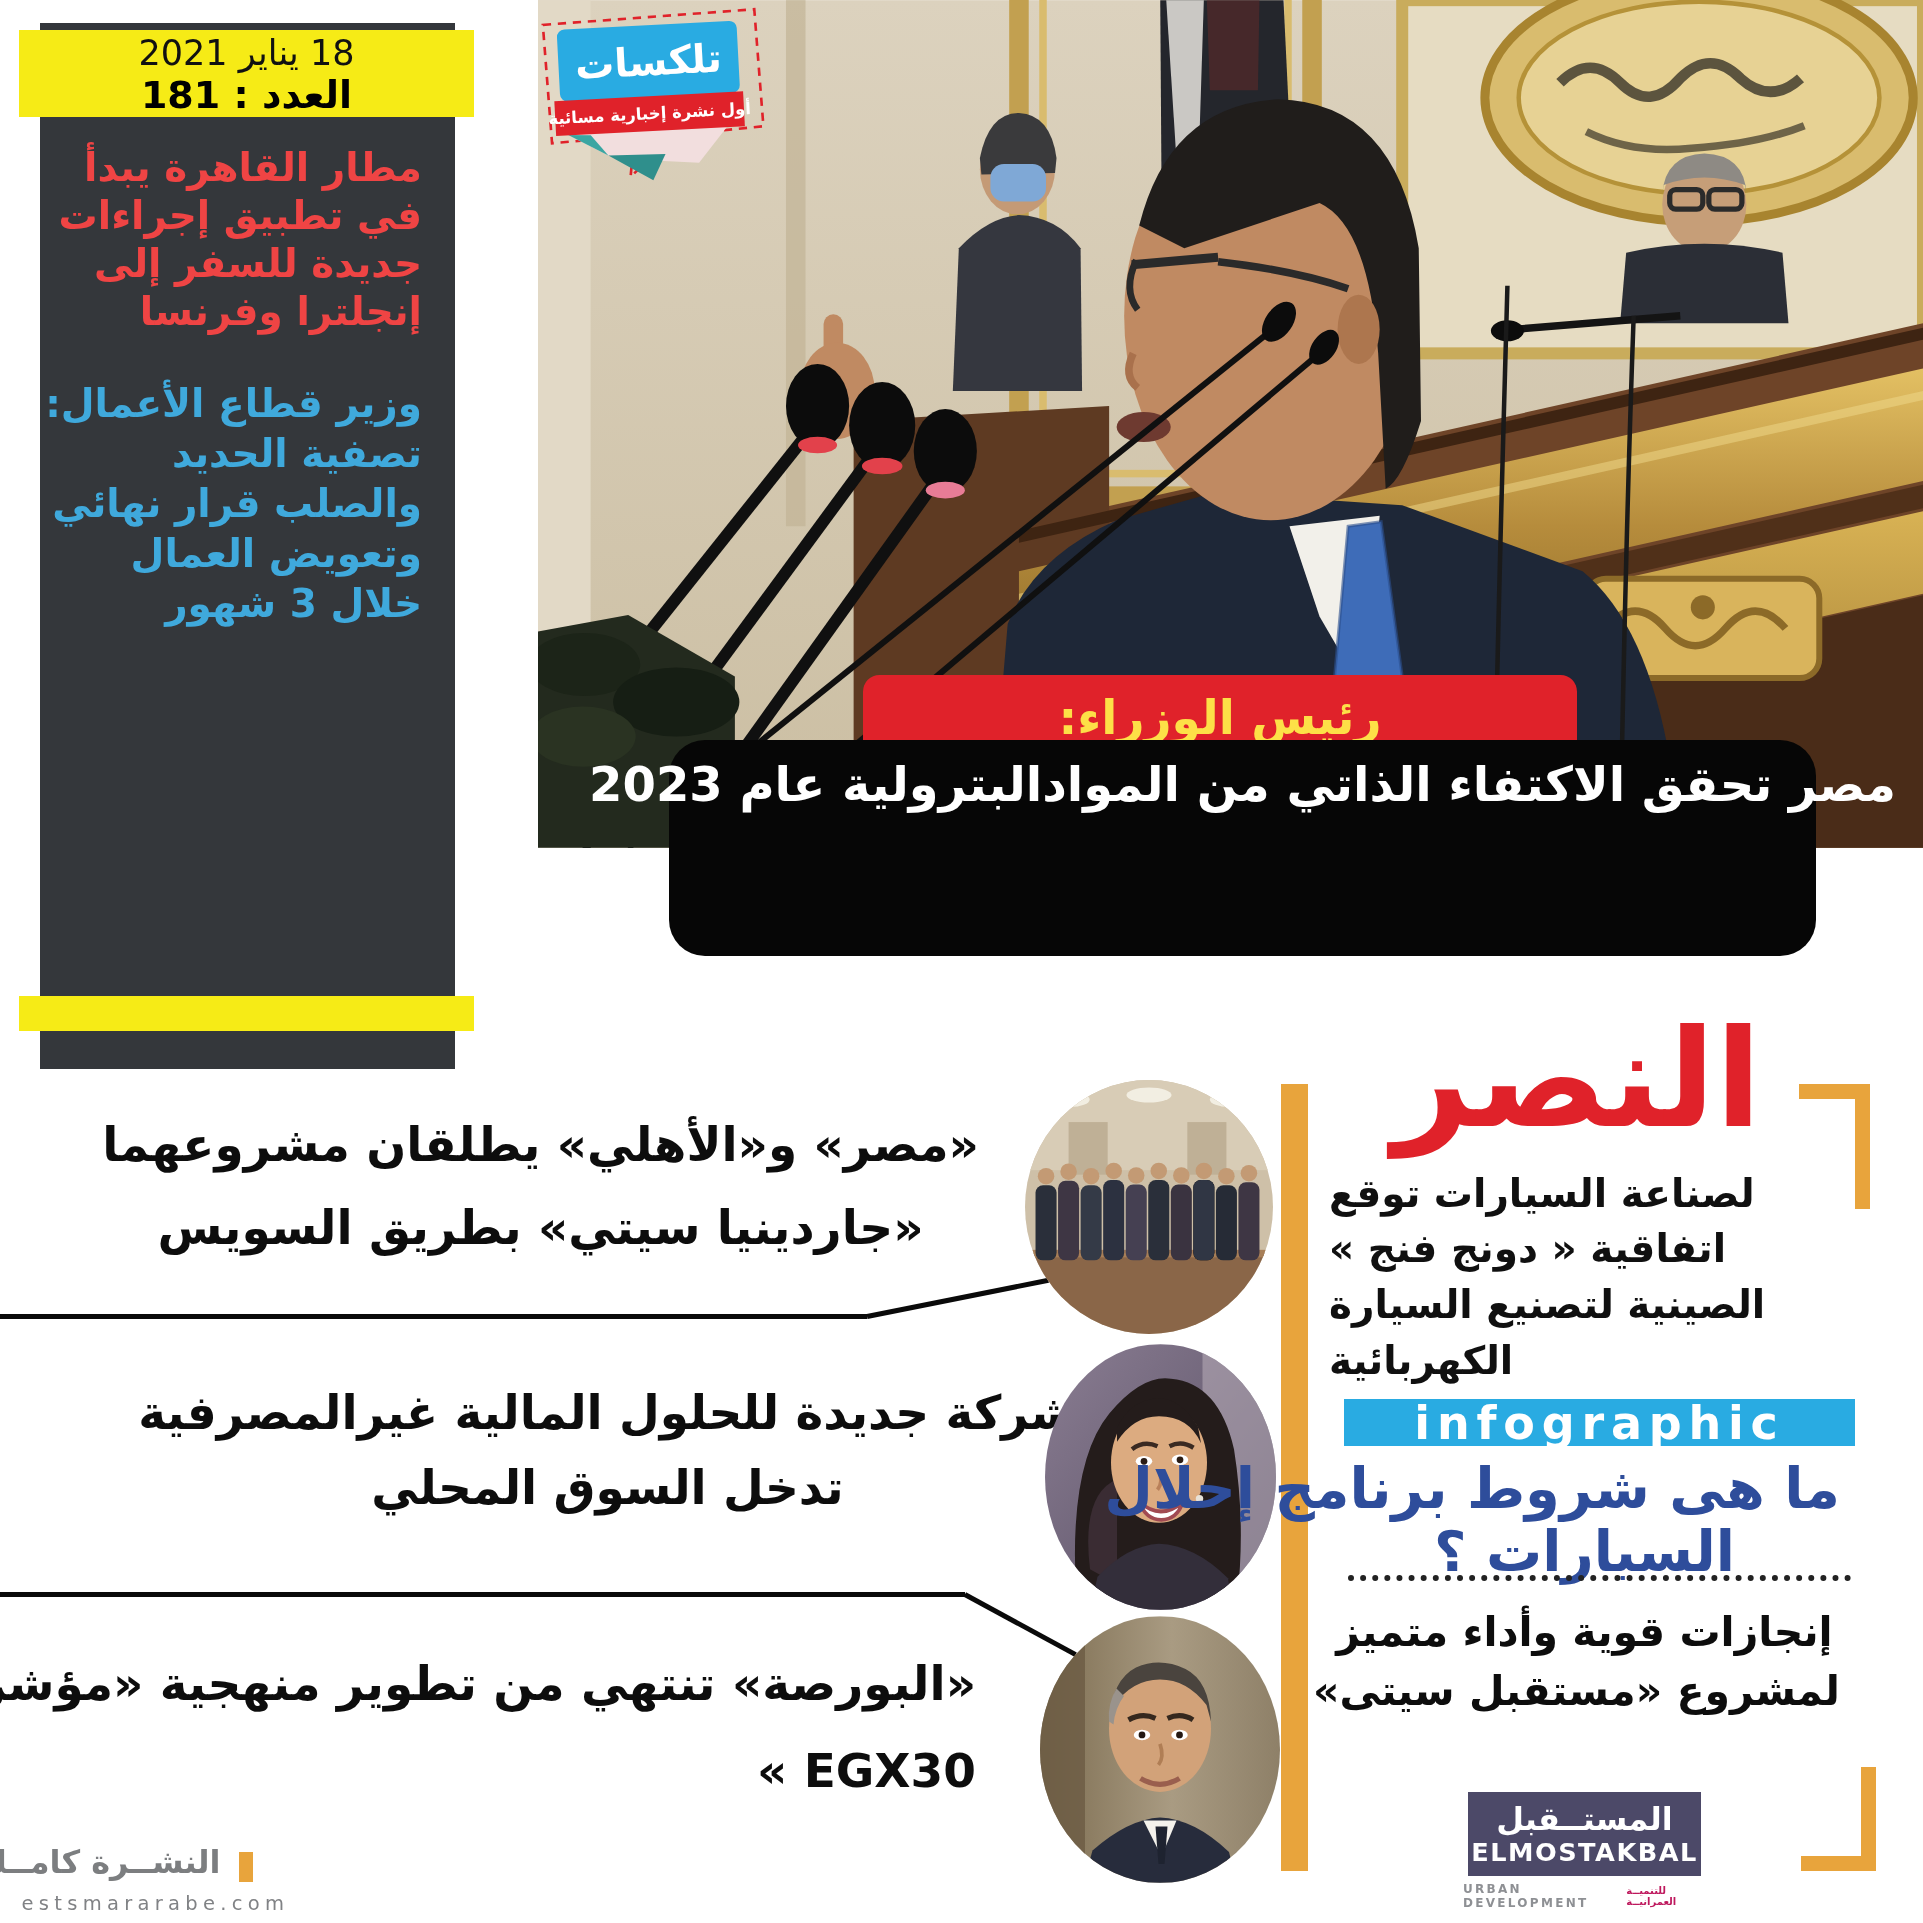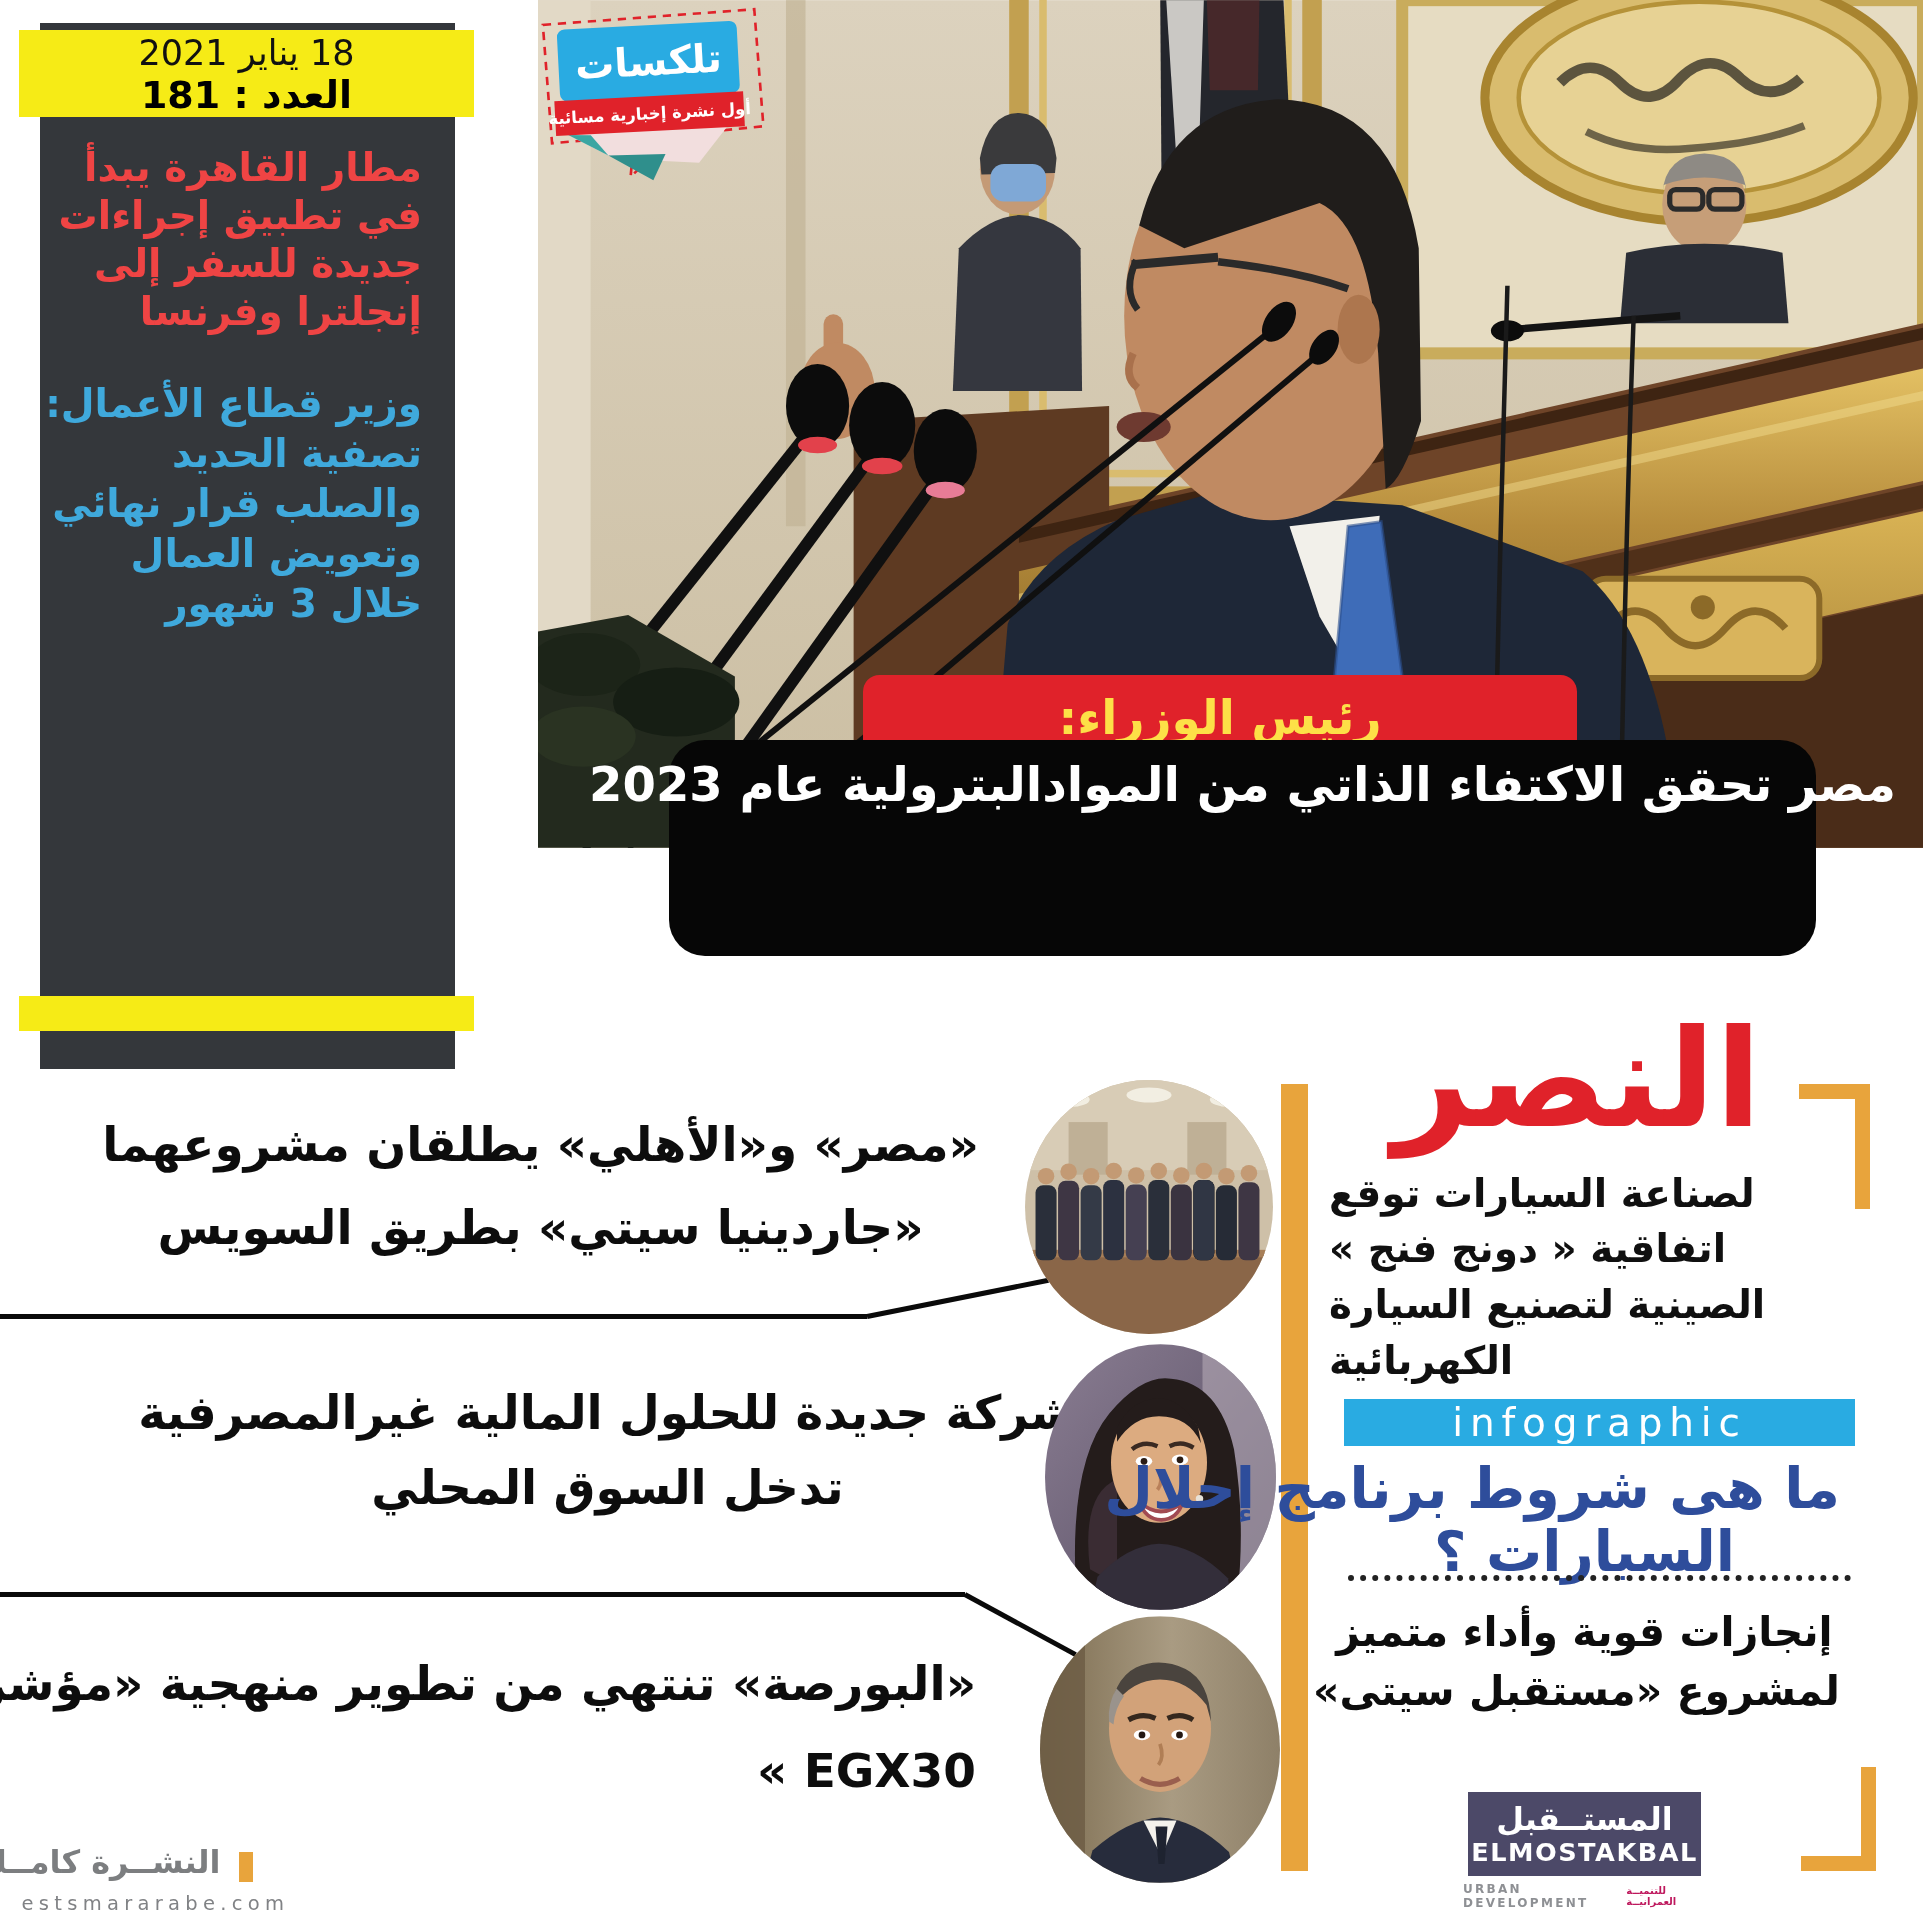--- a/index.html
+++ b/index.html
@@ -55,21 +55,21 @@
   .brth   { left:1800px; top:1084px; width:71px;  height:15px; }
   .brtv   { left:1856px; top:1084px; width:15px;  height:125px; }
   .brbv   { left:1862px; top:1767px; width:15px;  height:104px; }
   .brbh   { left:1802px; top:1856px; width:75px; height:15px; }
   .nasr-title { left:1315px; top:1005px; width:526px; text-align:center;
                 font-size:135px; font-weight:900; color:#E0222A; line-height:150px; }
   .nasr-line { left:1330px; width:496px; text-align:left; font-size:39px; font-weight:800; color:#101010; white-space:nowrap; }
   .nb1{top:1171px} .nb2{top:1226px} .nb3{top:1282px} .nb4{top:1338px}
   .info-banner { left:1345px; top:1399px; width:511px; height:47px; background:#29ABE2;
                  display:flex; align-items:center; justify-content:center; direction:ltr; }
-  .info-banner span { color:#fff; font-size:39px; font-weight:400; letter-spacing:6.8px; }
+  .info-banner span { color:#fff; font-size:46px; font-weight:700; letter-spacing:6.8px; }
   .q-line { left:1330px; width:511px; text-align:center; font-size:56px; font-weight:800; color:#2E4D9B; white-space:nowrap; }
   .q1{top:1456px} .q2{top:1519px}
   .dotted { left:1349px; top:1575px; width:503px; height:0; border-top:6.8px dotted #222; }
   .m-line { left:1330px; width:511px; text-align:center; font-size:41px; font-weight:800; color:#0D0D0D; white-space:nowrap; }
   .m1{top:1608px} .m2{top:1667px} .m3{top:1796px}
   .logo-box { left:1469px; top:1792px; width:233px; height:84px; background:#4C4968;
               display:flex; flex-direction:column; align-items:center; justify-content:center; }
   .logo-box .la { color:#fff; font-size:32px; font-weight:800; line-height:36px; }
   .logo-box .le { color:#fff; font-size:25.6px; font-weight:800; letter-spacing:1.5px; line-height:30px; direction:ltr; }
   .logo-sub { left:1464px; top:1882px; width:243px; display:flex; justify-content:space-between; align-items:center; direction:ltr; }

